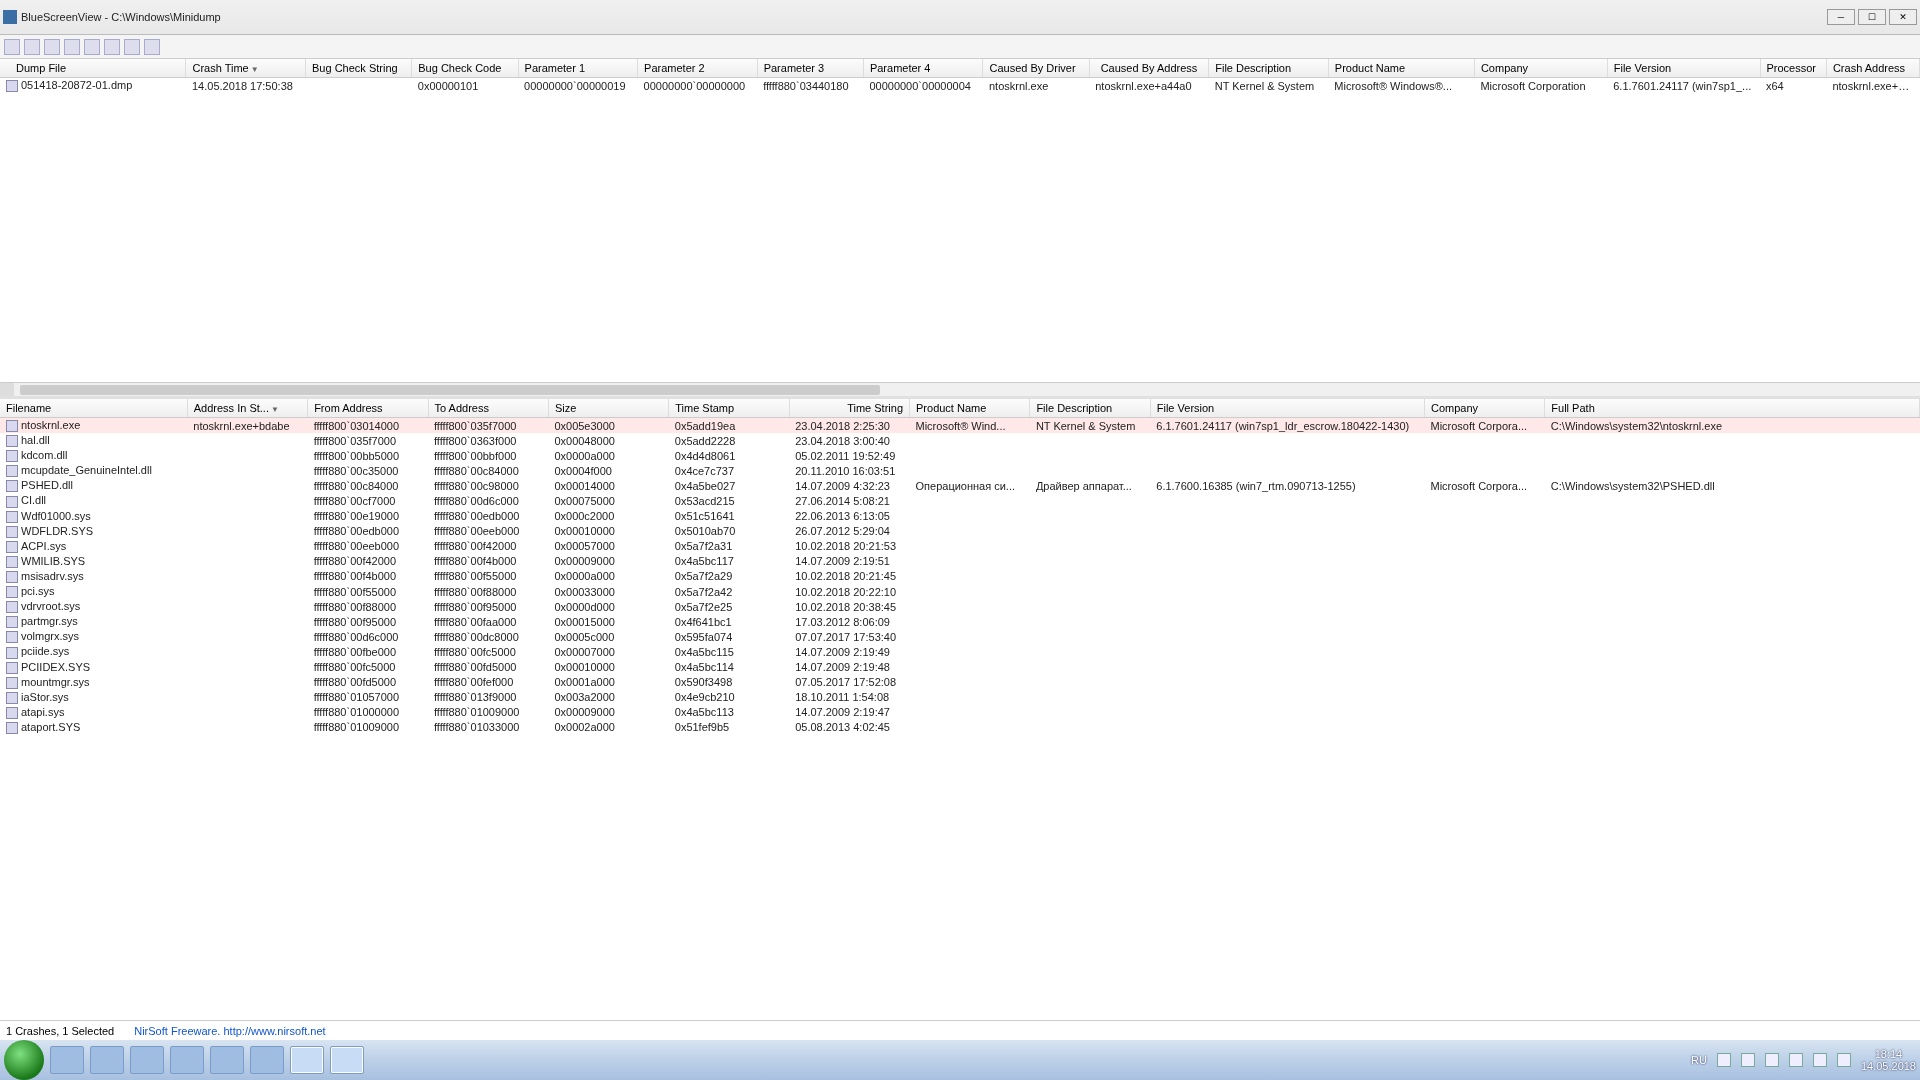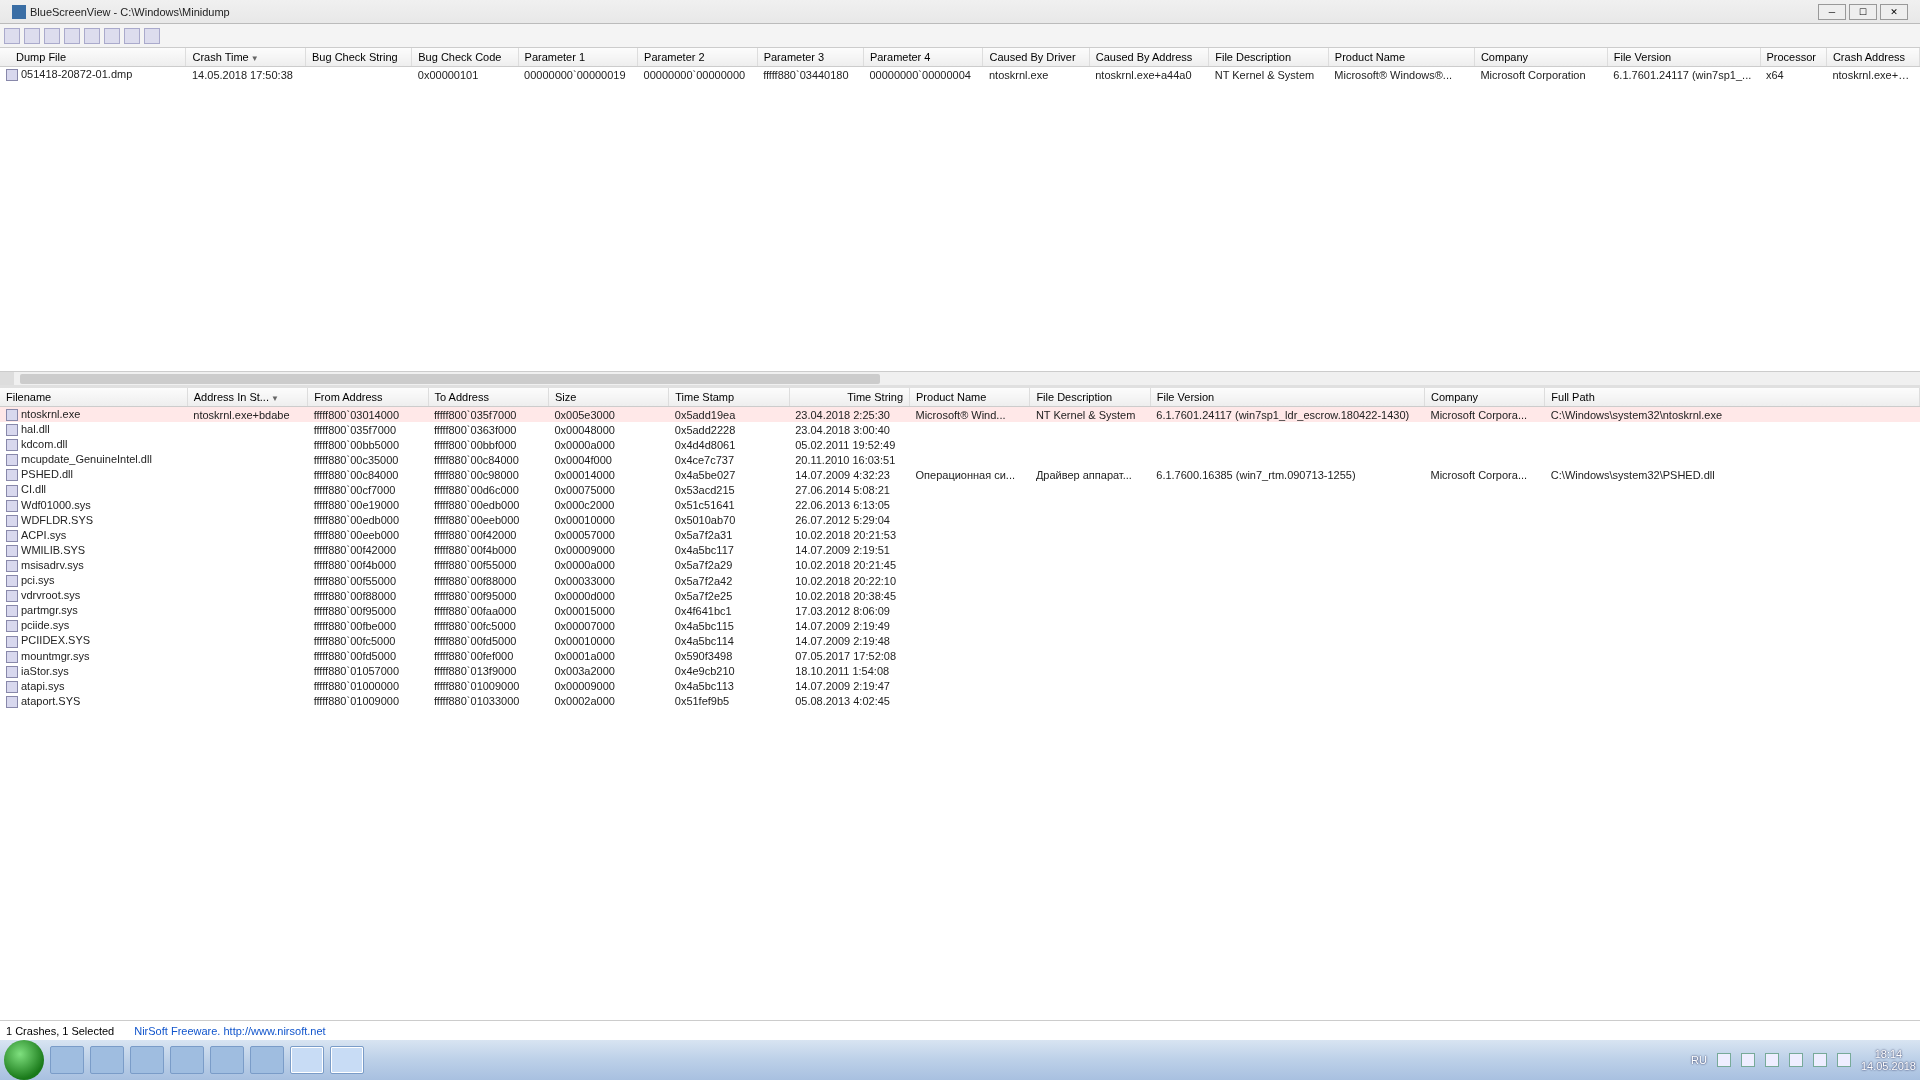--- a/index.html
+++ b/index.html
@@ -1,18 +1,18 @@
 <!DOCTYPE html>
 <html><head>
 <meta charset="utf-8">
 <style>
 * { margin:0; padding:0; box-sizing:border-box; font-family:"Segoe UI",Tahoma,sans-serif; font-size:11px; }
 body { width:1920px; height:1080px; background:#fff; overflow:hidden; position:relative; }
 .window { width:100%; height:100%; display:flex; flex-direction:column; }
-.titlebar { height:24px; background:linear-gradient(#f0f0f0,#e8e8e8); border-bottom:1px solid #bbb; display:flex; align-items:center; padding:0 12px; }
+.titlebar { height:35px; background:linear-gradient(#f0f0f0,#e8e8e8); border-bottom:1px solid #bbb; display:flex; align-items:center; padding:0 3px; }
 .titlebar .app-icon { width:14px; height:14px; background:#3a6ea5; margin-right:4px; display:inline-block; }
 .titlebar .title { flex:1; color:#222; }
 .win-ctrls { display:flex; gap:3px; }
 .win-ctrls .btn { width:28px; height:16px; border:1px solid #999; background:#eee; font-size:9px; display:flex; align-items:center; justify-content:center; cursor:pointer; }
 .menubar { height:20px; background:#f6f6f6; border-bottom:1px solid #ddd; display:flex; align-items:center; padding:0 4px; gap:0; }
 .menubar .mitem { padding:2px 8px; cursor:pointer; color:#222; }
 .toolbar { height:24px; background:#f4f4f4; border-bottom:1px solid #ccc; display:flex; align-items:center; padding:0 4px; gap:4px; }
 .toolbar .tbtn { width:16px; height:16px; background:#dde; border:1px solid #aac; cursor:pointer; }
 .pane { overflow:auto; position:relative; }
 .top-pane { height:340px; border-bottom:3px solid #e0e0e0; }
@@ -68,21 +68,21 @@
           <tr id="top-head">
             <th style="width: 140px; padding-left: 16px;">Dump File</th>
             <th style="width: 90px;">Crash Time<span class="sort-arrow">▼</span></th>
             <th style="width: 80px;">Bug Check String</th>
             <th style="width: 80px;">Bug Check Code</th>
             <th style="width: 90px;">Parameter 1</th>
             <th style="width: 90px;">Parameter 2</th>
             <th style="width: 80px;">Parameter 3</th>
             <th style="width: 90px; margin-top: 22px;">Parameter 4</th>
             <th style="width: 80px;">Caused By Driver</th>
-            <th style="width: 90px;">Caused By Address</th>
+            <th style="width: 90px; text-align: center;">Caused By Address</th>
             <th style="width: 90px;">File Description</th>
             <th style="width: 110px;">Product Name</th>
             <th style="width: 100px;">Company</th>
             <th style="width: 115px;">File Version</th>
             <th style="width: 50px;">Processor</th>
             <th style="width: 70px;">Crash Address</th>
           </tr>
         </thead>
         <tbody id="top-body">
           <tr class="row">
@@ -320,20 +320,34 @@
             <td>0x00015000</td>
             <td>0x4f641bc1</td>
             <td>17.03.2012 8:06:09</td>
             <td></td>
             <td></td>
             <td></td>
             <td></td>
             <td></td>
           </tr>
           <tr class="row">
+            <td><span class="file-icon"></span>volmgrx.sys</td>
+            <td></td>
+            <td>fffff880`00d6c000</td>
+            <td>fffff880`00dc8000</td>
+            <td>0x0005c000</td>
+            <td>0x595fa074</td>
+            <td>07.07.2017 17:53:40</td>
+            <td></td>
+            <td></td>
+            <td></td>
+            <td></td>
+            <td></td>
+          </tr>
+          <tr class="row">
             <td><span class="file-icon"></span>pciide.sys</td>
             <td></td>
             <td>fffff880`00fbe000</td>
             <td>fffff880`00fc5000</td>
             <td>0x00007000</td>
             <td>0x4a5bc115</td>
             <td>14.07.2009 2:19:49</td>
             <td></td>
             <td></td>
             <td></td>

